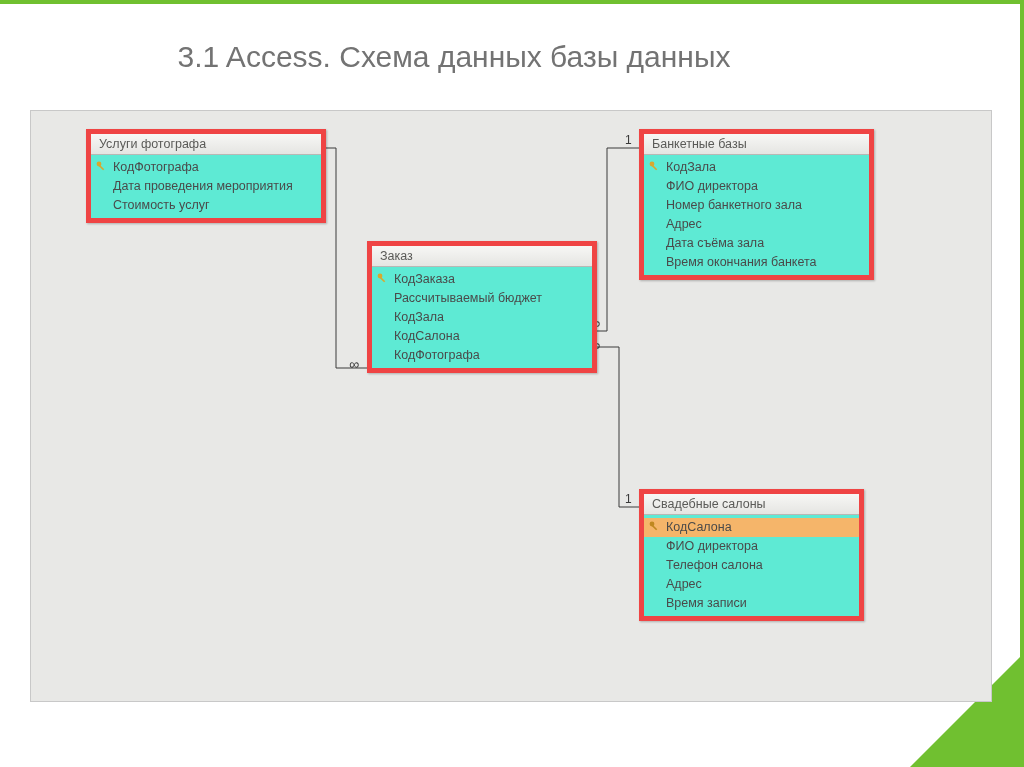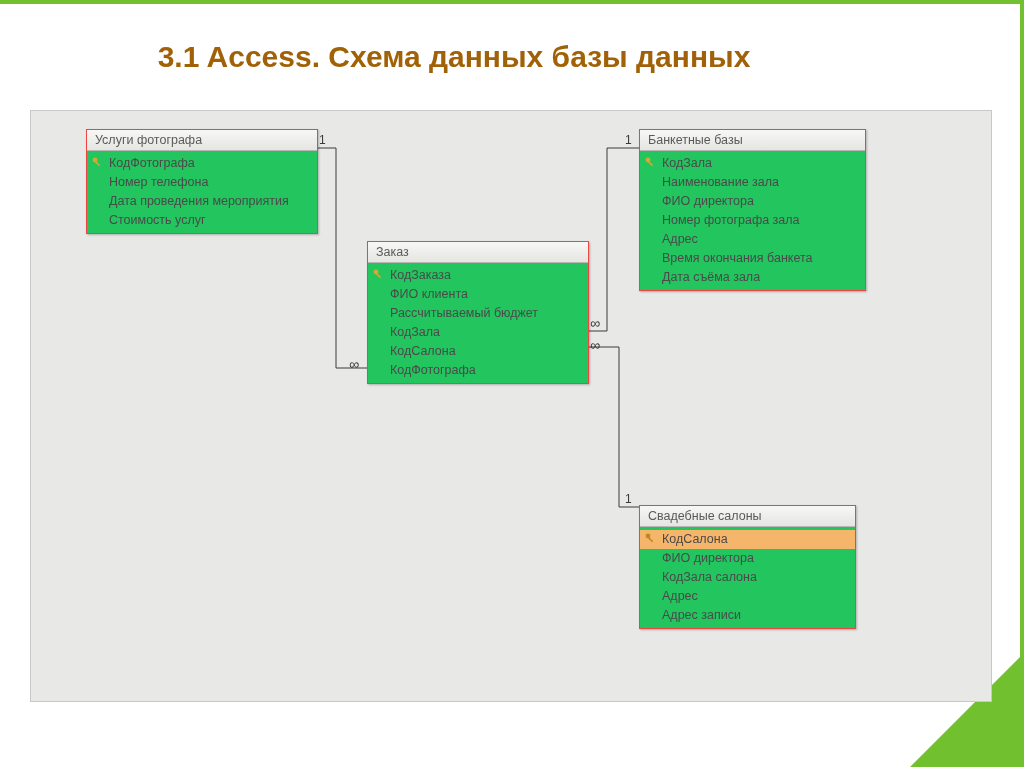--- a/index.html
+++ b/index.html
@@ -1,20 +1,20 @@
 <!DOCTYPE html>
 <html><head>
 <meta charset="utf-8">
 <style>
   body{margin:0;font-family:"Segoe UI",Arial,sans-serif;background:#fff;width:1024px;height:767px;overflow:hidden;position:relative}
   .slide-border{position:absolute;top:0;left:0;width:1024px;height:767px;box-sizing:border-box;border-top:4px solid #70c030;border-right:4px solid #70c030}
   .accent-tri{position:absolute;right:4px;bottom:0;width:0;height:0;border-left:110px solid transparent;border-bottom:110px solid #70c030}
-  .title{position:absolute;top:40px;left:0;width:908px;text-align:center;font-size:30px;color:#a16207;font-weight:700}
+  .title{position:absolute;top:40px;left:0;width:908px;text-align:center;font-size:30px;color:#737373;font-weight:400}
   .canvas{position:absolute;left:30px;top:110px;width:960px;height:590px;border:1px solid #c8c8c8;background:#e8e8e6}
-  .tbl{position:absolute;background:#22c55e;border:1px solid #ef4444;box-shadow:1px 1px 2px rgba(0,0,0,.25);font-size:12.5px;color:#4a4a4a;min-width:210px}
+  .tbl{position:absolute;background:#5eead4;border:5px solid #ef4444;box-shadow:1px 1px 2px rgba(0,0,0,.25);font-size:12.5px;color:#4a4a4a;min-width:210px}
   .tbl-hdr{background:linear-gradient(#f7f7f5,#e5e5e2);border-bottom:1px solid #b8b8b5;padding:3px 8px;font-size:12.5px;color:#5a5a57}
   .tbl-body{padding:3px 0}
   .fld{padding:1px 0 1px 22px;line-height:17px;position:relative}
   .fld.sel{background:#f5b56a}
   .key{position:absolute;left:5px;top:3px;width:11px;height:11px}
   .key svg{display:block}
   .conn-lbl{position:absolute;font-size:12px;color:#3a3a3a}
   svg.rel{position:absolute;left:0;top:0;pointer-events:none}
   svg.rel line{stroke:#3a3a3a;stroke-width:1}
 </style>
@@ -51,70 +51,67 @@
 
   <div class="tbl" style="left:55px;top:18px;width:230px">
     <div class="tbl-hdr">Услуги фотографа</div>
     <div class="tbl-body">
       <div class="fld"><span class="key">
             <svg viewBox="0 0 11 11">
               <circle cx="3" cy="3" r="2.4" fill="#d8a82e"></circle>
               <rect x="4" y="4" width="6" height="1.6" fill="#d8a82e" transform="rotate(45 4 4)"></rect>
             </svg>
           </span><span>КодФотографа</span></div>
-      <div class="fld"><span>Номер телефона</span></div>
       <div class="fld"><span>Дата проведения мероприятия</span></div>
       <div class="fld"><span>Стоимость услуг</span></div>
     </div>
   </div>
 
   <div class="tbl" style="left:336px;top:130px;width:220px">
     <div class="tbl-hdr">Заказ</div>
     <div class="tbl-body">
       <div class="fld"><span class="key">
             <svg viewBox="0 0 11 11">
               <circle cx="3" cy="3" r="2.4" fill="#d8a82e"></circle>
               <rect x="4" y="4" width="6" height="1.6" fill="#d8a82e" transform="rotate(45 4 4)"></rect>
             </svg>
           </span><span>КодЗаказа</span></div>
-      <div class="fld"><span>ФИО клиента</span></div>
       <div class="fld"><span>Рассчитываемый бюджет</span></div>
       <div class="fld"><span>КодЗала</span></div>
       <div class="fld"><span>КодСалона</span></div>
       <div class="fld"><span>КодФотографа</span></div>
     </div>
   </div>
 
   <div class="tbl" style="left:608px;top:18px;width:225px">
     <div class="tbl-hdr">Банкетные базы</div>
     <div class="tbl-body">
       <div class="fld"><span class="key">
             <svg viewBox="0 0 11 11">
               <circle cx="3" cy="3" r="2.4" fill="#d8a82e"></circle>
               <rect x="4" y="4" width="6" height="1.6" fill="#d8a82e" transform="rotate(45 4 4)"></rect>
             </svg>
           </span><span>КодЗала</span></div>
-      <div class="fld"><span>Наименование зала</span></div>
       <div class="fld"><span>ФИО директора</span></div>
-      <div class="fld"><span>Номер фотографа зала</span></div>
+      <div class="fld"><span>Номер банкетного зала</span></div>
       <div class="fld"><span>Адрес</span></div>
+      <div class="fld"><span>Дата съёма зала</span></div>
       <div class="fld"><span>Время окончания банкета</span></div>
-      <div class="fld"><span>Дата съёма зала</span></div>
     </div>
   </div>
 
-  <div class="tbl" style="left:608px;top:394px;width:215px">
+  <div class="tbl" style="left:608px;top:378px;width:215px">
     <div class="tbl-hdr">Свадебные салоны</div>
     <div class="tbl-body">
       <div class="fld sel"><span class="key">
             <svg viewBox="0 0 11 11">
               <circle cx="3" cy="3" r="2.4" fill="#c08820"></circle>
               <rect x="4" y="4" width="6" height="1.6" fill="#c08820" transform="rotate(45 4 4)"></rect>
             </svg>
           </span><span>КодСалона</span></div>
       <div class="fld"><span>ФИО директора</span></div>
-      <div class="fld"><span>КодЗала салона</span></div>
+      <div class="fld"><span>Телефон салона</span></div>
       <div class="fld"><span>Адрес</span></div>
-      <div class="fld"><span>Адрес записи</span></div>
+      <div class="fld"><span>Время записи</span></div>
     </div>
   </div>
 
 </div>
 
 </body></html>

